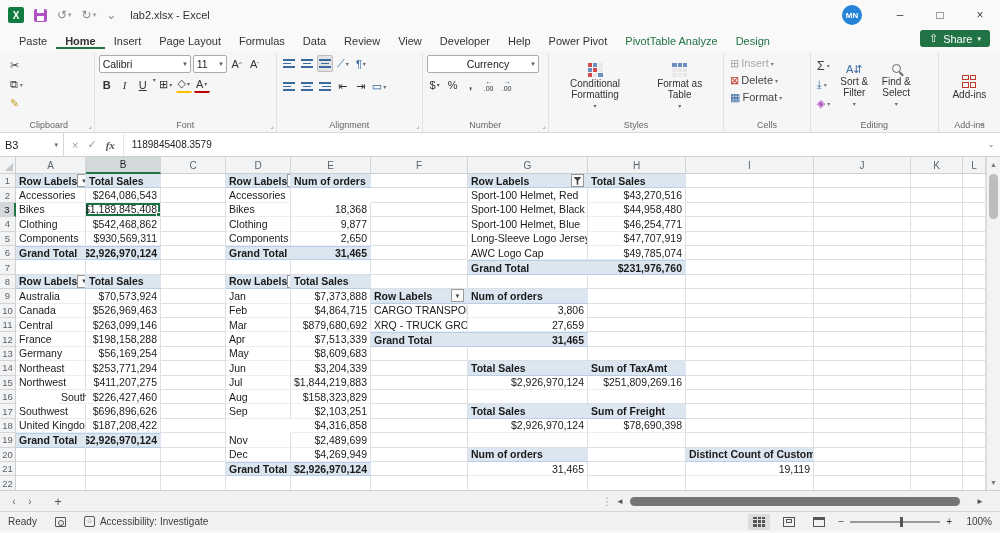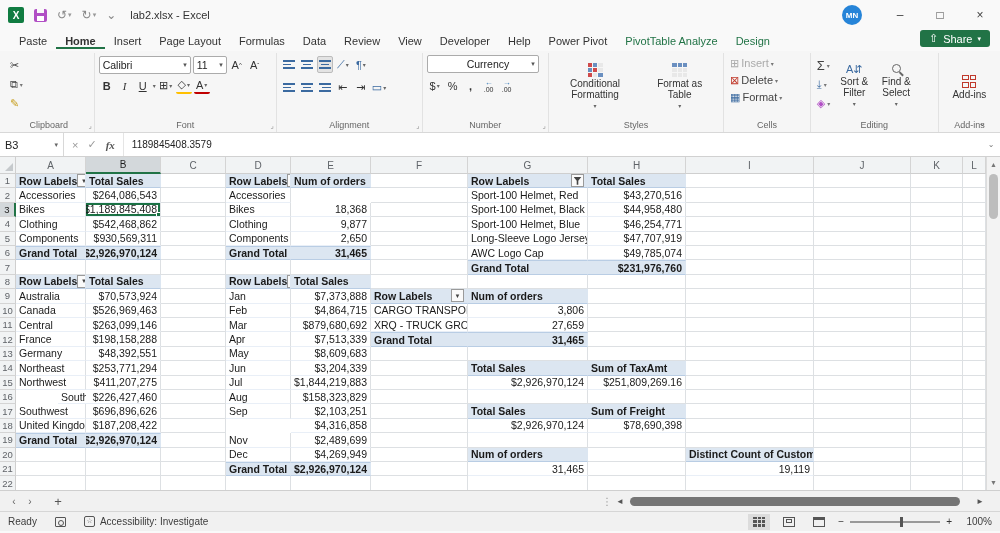--- a/index.html
+++ b/index.html
@@ -38,21 +38,21 @@
   .launcher { position:absolute; bottom:2px; right:2px; font-size:7px; color:#888; }
   .gbody { flex:1; display:flex; gap:3px; padding-bottom:13px; }
   .bigbtn { display:flex; flex-direction:column; align-items:center; justify-content:center; padding:1px 4px; border-radius:3px; gap:1px; color:#333; text-align:center; font-size:10px; line-height:11px; }
   .bigbtn .dd { font-size:6px; color:#666; }
   .minicol { display:flex; flex-direction:column; justify-content:flex-start; gap:3px; padding-top:2px; }
   .mini { height:16px; display:flex; align-items:center; gap:2px; font-size:11px; color:#444; padding:0 2px; border-radius:2px; }
   .mini .dd { font-size:6px; color:#777; }
   .mini.gray { color:#aaa; }
   .clip-icon { width:13px; height:16px; border:1.5px solid #8a6d3b; border-radius:2px; position:relative; background:#fff; }
   .clip-icon:before { content:""; position:absolute; top:-3px; left:2px; width:6px; height:3px; border:1.5px solid #8a6d3b; border-radius:2px 2px 0 0; background:#d9b98a; }
-  .fontrow { display:flex; align-items:center; gap:2px; height:19px; }
+  .fontrow { display:flex; gap:2px; height:19px; }
   .selbox { background:#fff; border:1px solid #ababab; border-radius:2px; height:18px; display:flex; align-items:center; justify-content:space-between; font-size:10.5px; padding:0 3px; color:#222; }
   .selbox .dd { font-size:7px; color:#555; margin-left:3px; }
   .fbtn { min-width:16px; height:17px; display:flex; align-items:center; justify-content:center; font-size:11px; color:#333; border-radius:2px; padding:0 1px; }
   .fbtn .dd { font-size:6px; color:#666; margin-left:1px; }
   .u-red { border-bottom:2.5px solid #c00000; }
   .u-yel { border-bottom:2.5px solid #ffc000; }
   .bars { display:inline-flex; flex-direction:column; gap:2px; width:12px; }
   .bars i { height:1.5px; background:#3b6aa0; display:block; }
   .bars.al-l i:nth-child(2){ width:70%; } .bars.al-c i:nth-child(2){ width:70%; margin:0 auto; } .bars.al-r i:nth-child(2){ width:70%; margin-left:auto; }
   .sigma { font-size:13px; color:#444; }
@@ -579,21 +579,21 @@
         <div class="cell pv-d al-r" style="left: 291px; width: 80px; top: 175.4px; height: 14.4px;">$7,513,339</div>
         <div class="cell pv-t" style="left: 371px; width: 97px; top: 175.4px; height: 14.4px;">Grand Total</div>
         <div class="cell pv-t al-r" style="left: 468px; width: 120px; top: 175.4px; height: 14.4px;">31,465</div>
         <div class="cell" style="left: 588px; width: 98px; top: 175.4px; height: 14.4px;"></div>
         <div class="cell" style="left: 686px; width: 128px; top: 175.4px; height: 14.4px;"></div>
         <div class="cell" style="left: 814px; width: 97px; top: 175.4px; height: 14.4px;"></div>
         <div class="cell" style="left: 911px; width: 52px; top: 175.4px; height: 14.4px;"></div>
         <div class="cell" style="left: 963px; width: 23px; top: 175.4px; height: 14.4px;"></div>
         <div class="rowhdr" style="top: 189.8px; height: 14.4px;">13</div>
         <div class="cell pv-d" style="left: 16px; width: 70px; top: 189.8px; height: 14.4px;">Germany</div>
-        <div class="cell pv-d al-r" style="left: 86px; width: 75px; top: 189.8px; height: 14.4px;">$48,392,551</div>
+        <div class="cell pv-d al-r" style="left: 86px; width: 75px; top: 189.8px; height: 14.4px;">$56,169,254</div>
         <div class="cell" style="left: 161px; width: 65px; top: 189.8px; height: 14.4px;"></div>
         <div class="cell pv-d" style="left: 226px; width: 65px; top: 189.8px; height: 14.4px;">May</div>
         <div class="cell pv-d al-r" style="left: 291px; width: 80px; top: 189.8px; height: 14.4px;">$8,609,683</div>
         <div class="cell" style="left: 371px; width: 97px; top: 189.8px; height: 14.4px;"></div>
         <div class="cell" style="left: 468px; width: 120px; top: 189.8px; height: 14.4px;"></div>
         <div class="cell" style="left: 588px; width: 98px; top: 189.8px; height: 14.4px;"></div>
         <div class="cell" style="left: 686px; width: 128px; top: 189.8px; height: 14.4px;"></div>
         <div class="cell" style="left: 814px; width: 97px; top: 189.8px; height: 14.4px;"></div>
         <div class="cell" style="left: 911px; width: 52px; top: 189.8px; height: 14.4px;"></div>
         <div class="cell" style="left: 963px; width: 23px; top: 189.8px; height: 14.4px;"></div>

